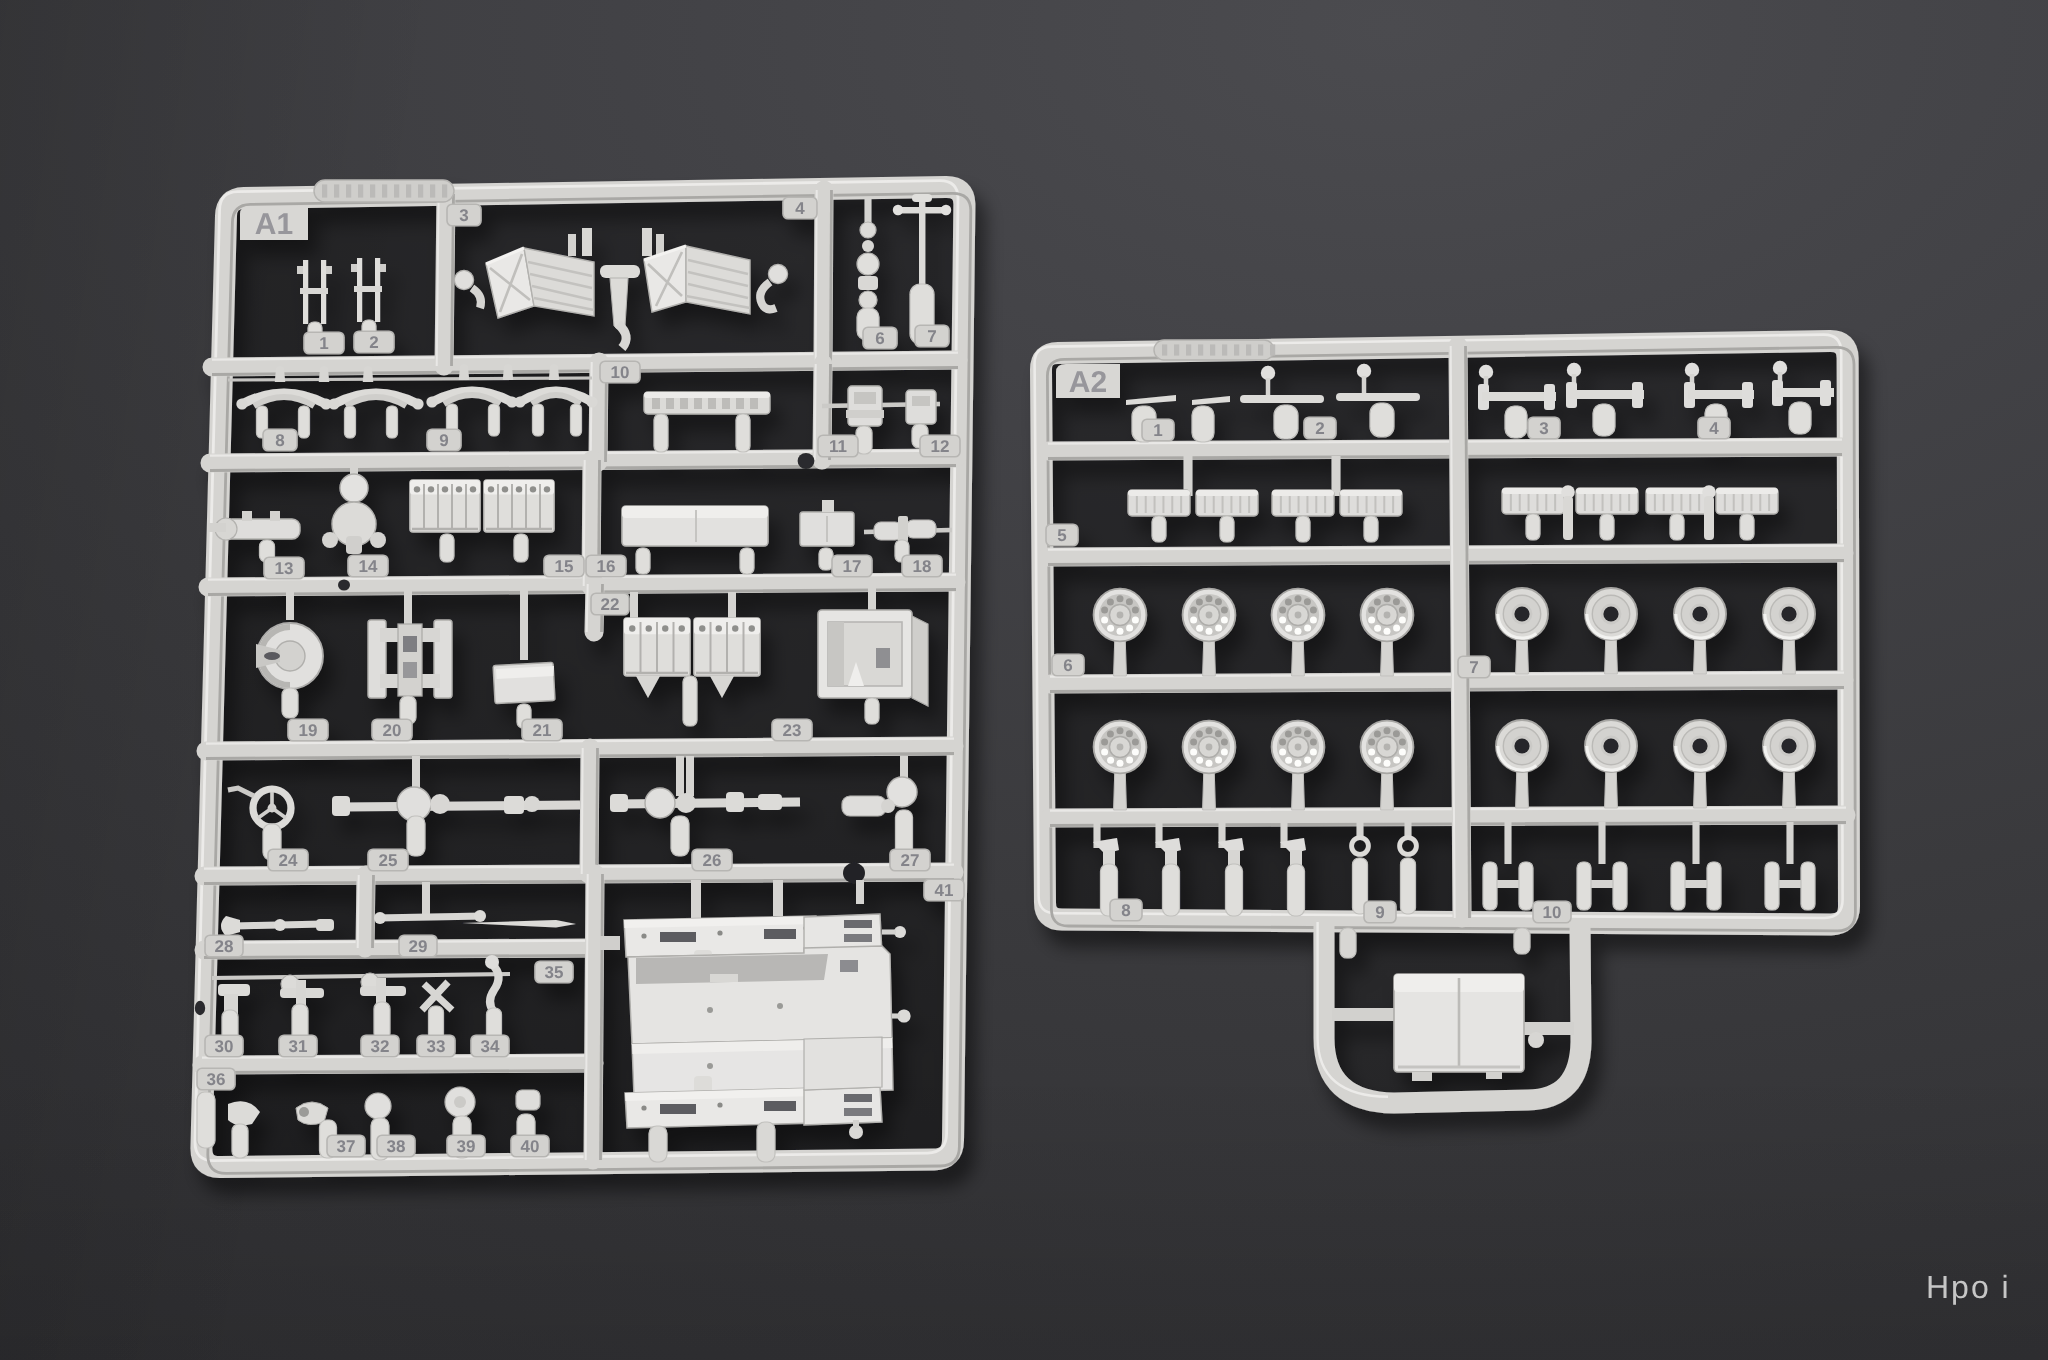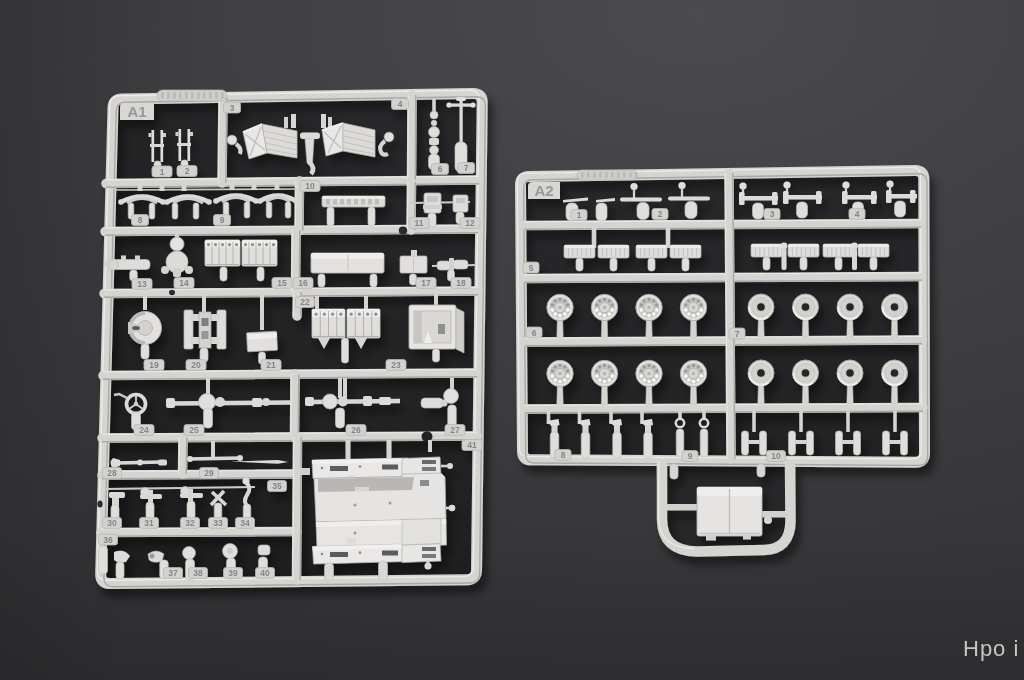--- a/index.html
+++ b/index.html
@@ -1,16 +1,16 @@
 <!DOCTYPE html>
 <html><head><meta charset="utf-8"><style>
 html,body{margin:0;padding:0;width:1024px;height:680px;overflow:hidden;font-family:"Liberation Sans",sans-serif;}
 #stage{position:relative;width:1024px;height:680px;background:radial-gradient(135% 120% at 68% 2%, #4b4b4f 0%, #424246 28%, #3a3a3d 55%, #333336 80%, #2f2f32 100%);}
 #vig{position:absolute;inset:0;background:linear-gradient(98deg, rgba(0,0,0,0.13) 0%, rgba(0,0,0,0) 20%),linear-gradient(to top, rgba(0,0,0,0.10) 0%, rgba(0,0,0,0) 22%);}
-.wm{position:absolute;left:963px;top:636px;color:#c6c6c6;font-size:22px;letter-spacing:1px;}
+.wm{position:absolute;left:963px;top:636px;color:#c6c6c6;font-size:16px;letter-spacing:1px;}
 </style></head><body>
 <div id="stage">
 
 <div id="vig"></div>
 <svg width="1024" height="680" viewBox="0 0 1024 680" style="position:absolute;left:0;top:0">
 <defs>
         <filter id="ds" x="-8%" y="-8%" width="116%" height="116%">
           <feDropShadow dx="5" dy="8" stdDeviation="4.5" flood-color="#000000" flood-opacity="0.5"></feDropShadow>
         </filter>
       </defs>

